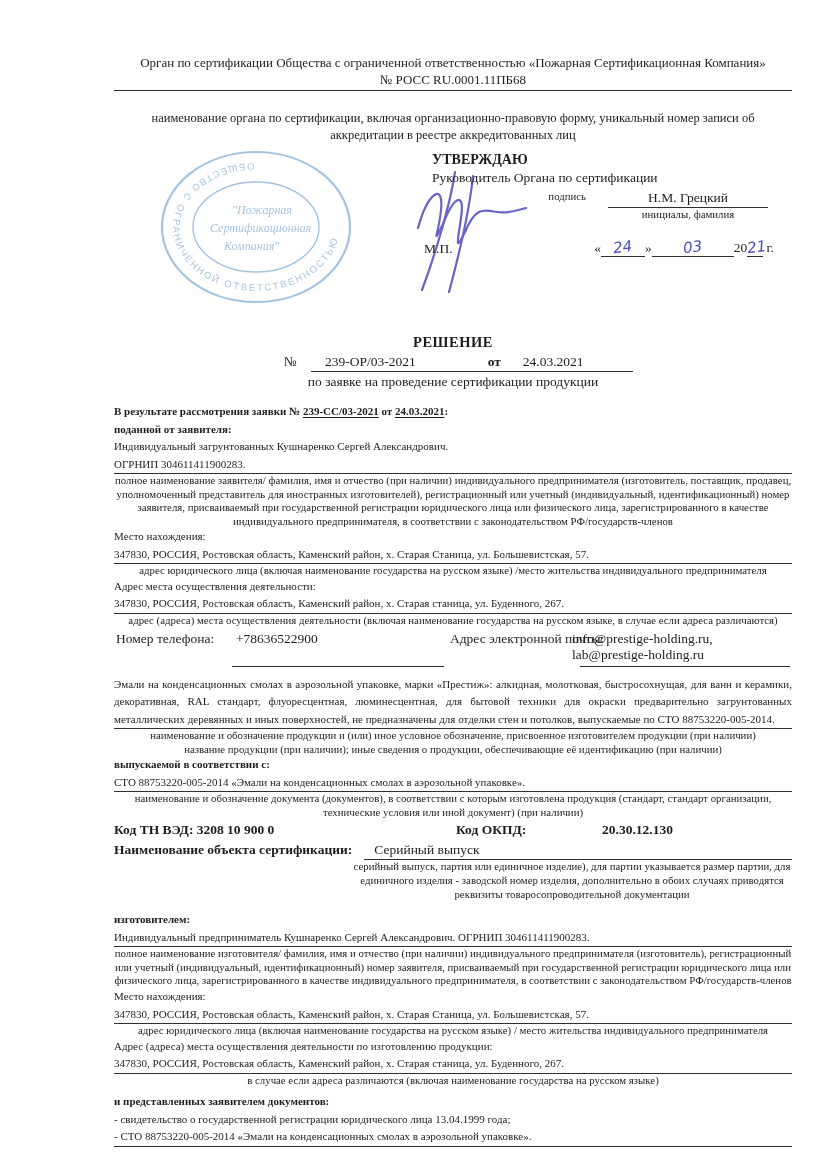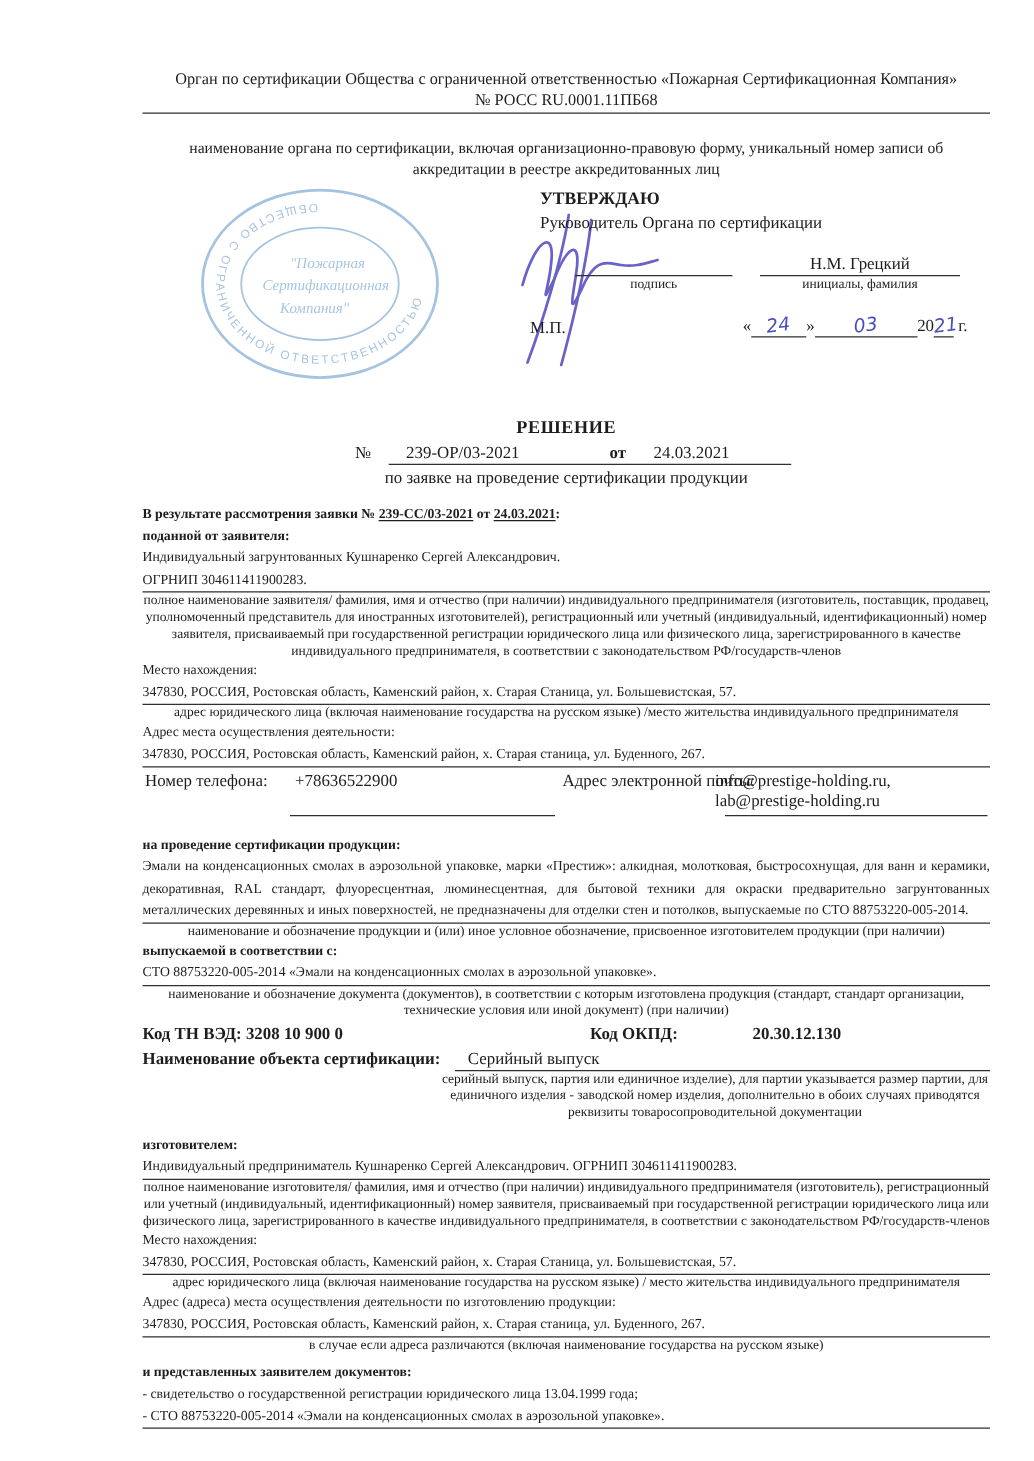--- a/index.html
+++ b/index.html
@@ -20,21 +20,21 @@
   .hdr-org { font-size:13px; line-height:17px; text-align:center; }
   .hdr-num { font-size:13px; text-align:center; margin-top:1px; padding-bottom:2px; }
   .hdr-cap { margin-top:19px; padding:0 30px; font-size:12.5px; line-height:17px; text-align:center; }
 
   
   .approval-zone { position:relative; margin-top:8px; height:176px; }
   .approval { position:absolute; left:308px; top:0; width:372px; }
   .utv  { font-size:14px; font-weight:bold; margin-left:10px; }
   .role { font-size:13.5px; margin-left:10px; margin-top:2px; }
   .sig-row { display:flex; margin-top:4px; }
-  .sig-col  { width:126px; margin-left:38px; display:flex; flex-direction:column; justify-content:flex-end; }
+  .sig-col  { width:126px; margin-left:38px; display:flex; flex-direction:row; justify-content:flex-end; }
   .name-col { width:160px; margin-left:22px; display:flex; flex-direction:column; justify-content:flex-end; }
   .sigline { height:30px; border-bottom:1.2px solid #2f2f2f; }
   .namecell { text-align:center; font-size:13.5px; border-bottom:1.2px solid #2f2f2f; padding-bottom:1px; }
   .mp-row { display:flex; align-items:flex-end; margin-top:16px; }
   .mp { font-size:13.5px; margin-left:2px; }
   .date-grp { margin-left:auto; margin-right:20px; font-size:13.5px; white-space:nowrap; }
   .hand { font-family:"DejaVu Sans", sans-serif; font-style:italic; color:#4a4fbd;
           font-size:15px; display:inline-block; transform:rotate(-7deg); }
   .dayline  { display:inline-block; width:44px; text-align:center; border-bottom:1.2px solid #2f2f2f; }
   .monline  { display:inline-block; width:82px; text-align:center; border-bottom:1.2px solid #2f2f2f; }
@@ -59,21 +59,21 @@
   .contact { position:relative; height:46px; margin-top:2px; font-size:13.5px; }
   .c-phl  { position:absolute; left:2px;   top:1px; }
   .c-phv  { position:absolute; left:122px; top:1px; }
   .c-eml  { position:absolute; left:336px; top:1px; }
   .c-emv  { position:absolute; left:458px; top:1px; line-height:16.5px; }
   .c-phline { position:absolute; left:118px; width:212px; top:36px; border-bottom:1.3px solid #2f2f2f; }
   .c-emline { position:absolute; left:466px; width:210px; top:36px; border-bottom:1.3px solid #2f2f2f; }
 
   
   .codes { position:relative; height:18px; font-size:13.5px; font-weight:bold; margin-top:3px; }
-  .okpd-l { position:absolute; left:358px; } .okpd-v { position:absolute; left:488px; }
+  .okpd-l { position:absolute; left:342px; } .okpd-v { position:absolute; left:488px; }
   .obj-row { display:flex; font-size:13.5px; margin-top:2px; }
   .obj-val { flex:1; margin-left:12px; border-bottom:1.3px solid #2f2f2f; padding-left:10px; padding-bottom:1px; }
   .cap-right { margin-left:238px; }
 </style>
 </head>
 <body>
 
 <div class="page">
   <div class="content">
 
@@ -146,36 +146,37 @@
     <div class="t">Индивидуальный загрунтованных Кушнаренко Сергей Александрович.</div>
     <div class="t urow">ОГРНИП 304611411900283.</div>
     <div class="cap">полное наименование заявителя/ фамилия, имя и отчество (при наличии) индивидуального предпринимателя (изготовитель, поставщик, продавец, уполномоченный представитель для иностранных изготовителей), регистрационный или учетный (индивидуальный, идентификационный) номер заявителя, присваиваемый при государственной регистрации юридического лица или физического лица, зарегистрированного в качестве индивидуального предпринимателя, в соответствии с законодательством РФ/государств-членов</div>
 
     <div class="t">Место нахождения:</div>
     <div class="t urow">347830, РОССИЯ, Ростовская область, Каменский район, х. Старая Станица, ул. Большевистская, 57.</div>
     <div class="cap">адрес юридического лица (включая наименование государства на русском языке) /место жительства индивидуального предпринимателя</div>
 
     <div class="t">Адрес места осуществления деятельности:</div>
     <div class="t urow">347830, РОССИЯ, Ростовская область, Каменский район, х. Старая станица, ул. Буденного, 267.</div>
+    <div class="cap">адрес (адреса) места осуществления деятельности (включая наименование государства на русском языке, в случае если адреса различаются)</div>
 
     <div class="contact">
       <span class="c-phl">Номер телефона:</span>
       <span class="c-phv">+78636522900</span>
       <span class="c-eml">Адрес электронной почты:</span>
       <span class="c-emv">
         <div>info@prestige-holding.ru,</div>
         <div>lab@prestige-holding.ru</div>
       </span>
       <span class="c-phline"></span>
       <span class="c-emline"></span>
     </div>
 
-    <div class="t b gap6">на проведение сертификации продукции:</div>
     <div class="t jst urow">Эмали на конденсационных смолах в аэрозольной упаковке, марки «Престиж»: алкидная, молотковая, быстросохнущая, для ванн и керамики, декоративная, RAL стандарт, флуоресцентная, люминесцентная, для бытовой техники для окраски предварительно загрунтованных металлических деревянных и иных поверхностей, не предназначены для отделки стен и потолков, выпускаемые по СТО 88753220-005-2014.</div>
     <div class="cap">наименование и обозначение продукции и (или) иное условное обозначение, присвоенное изготовителем продукции (при наличии)</div>
+    <div class="cap">название продукции (при наличии); иные сведения о продукции, обеспечивающие её идентификацию (при наличии)</div>
 
     <div class="t b">выпускаемой в соответствии с:</div>
     <div class="t urow">СТО 88753220-005-2014 «Эмали на конденсационных смолах в аэрозольной упаковке».</div>
     <div class="cap">наименование и обозначение документа (документов), в соответствии с которым изготовлена продукция (стандарт, стандарт организации, технические условия или иной документ) (при наличии)</div>
 
     <div class="codes">
       <span>Код ТН ВЭД: 3208 10 900 0</span>
       <span class="okpd-l">Код ОКПД:</span>
       <span class="okpd-v">20.30.12.130</span>
     </div>

